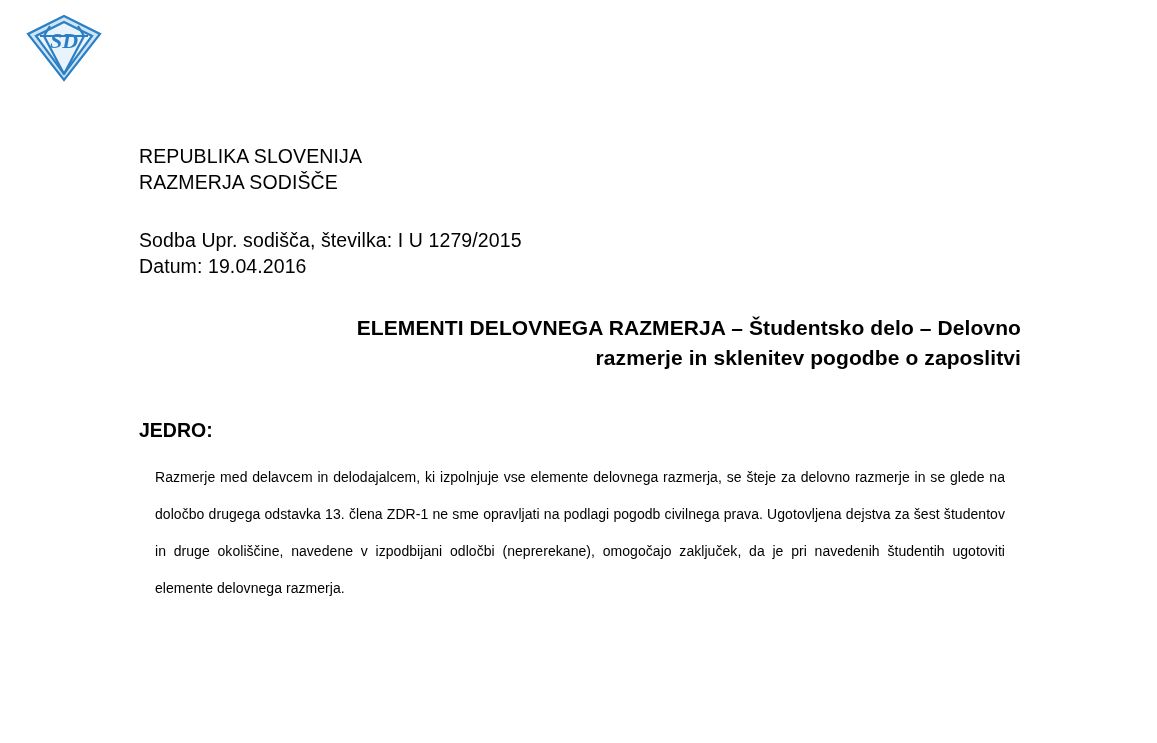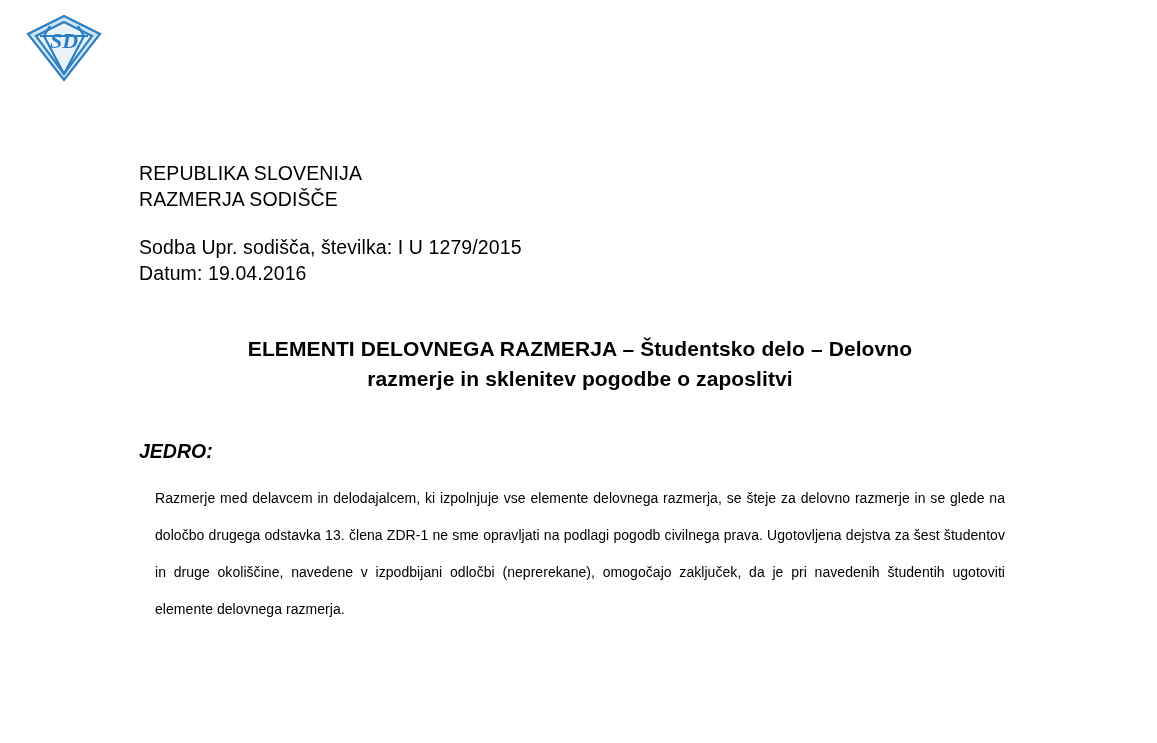--- a/index.html
+++ b/index.html
@@ -23,48 +23,47 @@
   .logo {
     position: absolute;
     left: 20px;
     top: 12px;
     width: 88px;
     height: 72px;
   }
   .doc-body {
     position: absolute;
     left: 139px;
-    top: 160px;
+    top: 143px;
     width: 882px;
   }
   .org-block {
     font-size: 19.5px;
     line-height: 26px;
     letter-spacing: 0.1px;
   }
   .meta-block {
-    margin-top: 22px;
+    margin-top: 32px;
     font-size: 19.5px;
     line-height: 26px;
     letter-spacing: 0.1px;
   }
   .doc-title {
-    margin-top: 48px;
+    margin-top: 34px;
     font-size: 21px;
     font-weight: bold;
-    text-align: center;
+    text-align: right;
     line-height: 30px;
     letter-spacing: 0.1px;
   }
   .section-label {
     margin-top: 44px;
     font-size: 19.5px;
     font-weight: bold;
     line-height: 26px;
-    font-style: italic;
   }
   .para {
     font-size: 14px;
     line-height: 37px;
     text-align: justify;
     text-justify: inter-word;
     margin: 16px;
     letter-spacing: 0.05px;
   }
   .para + .para {

